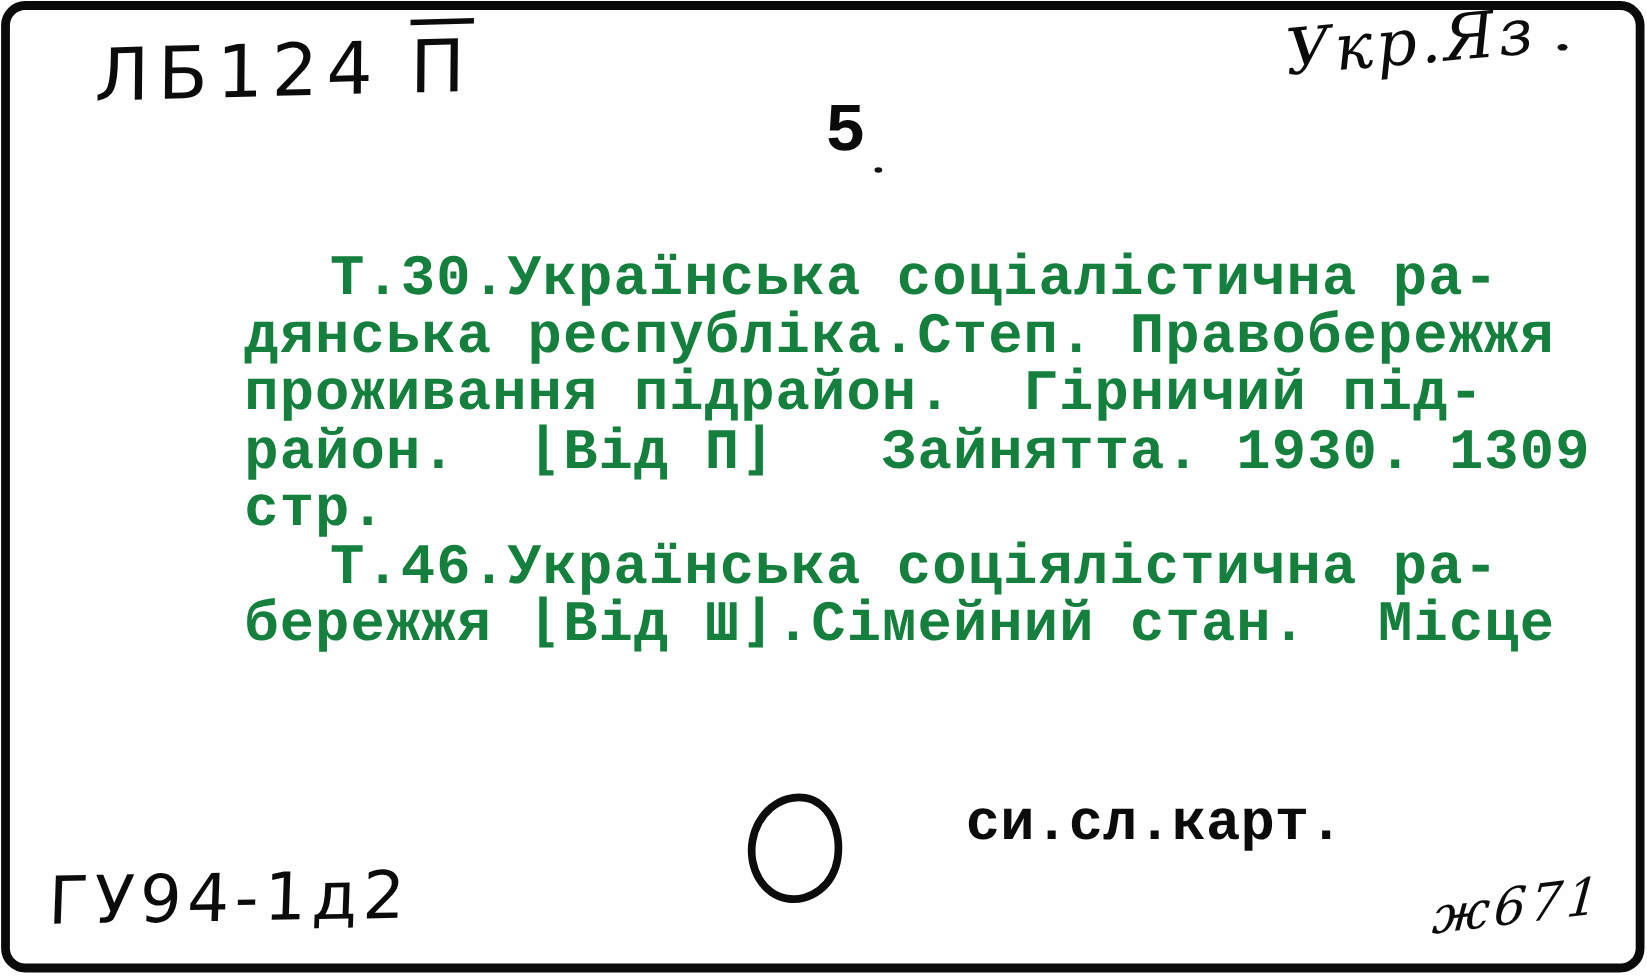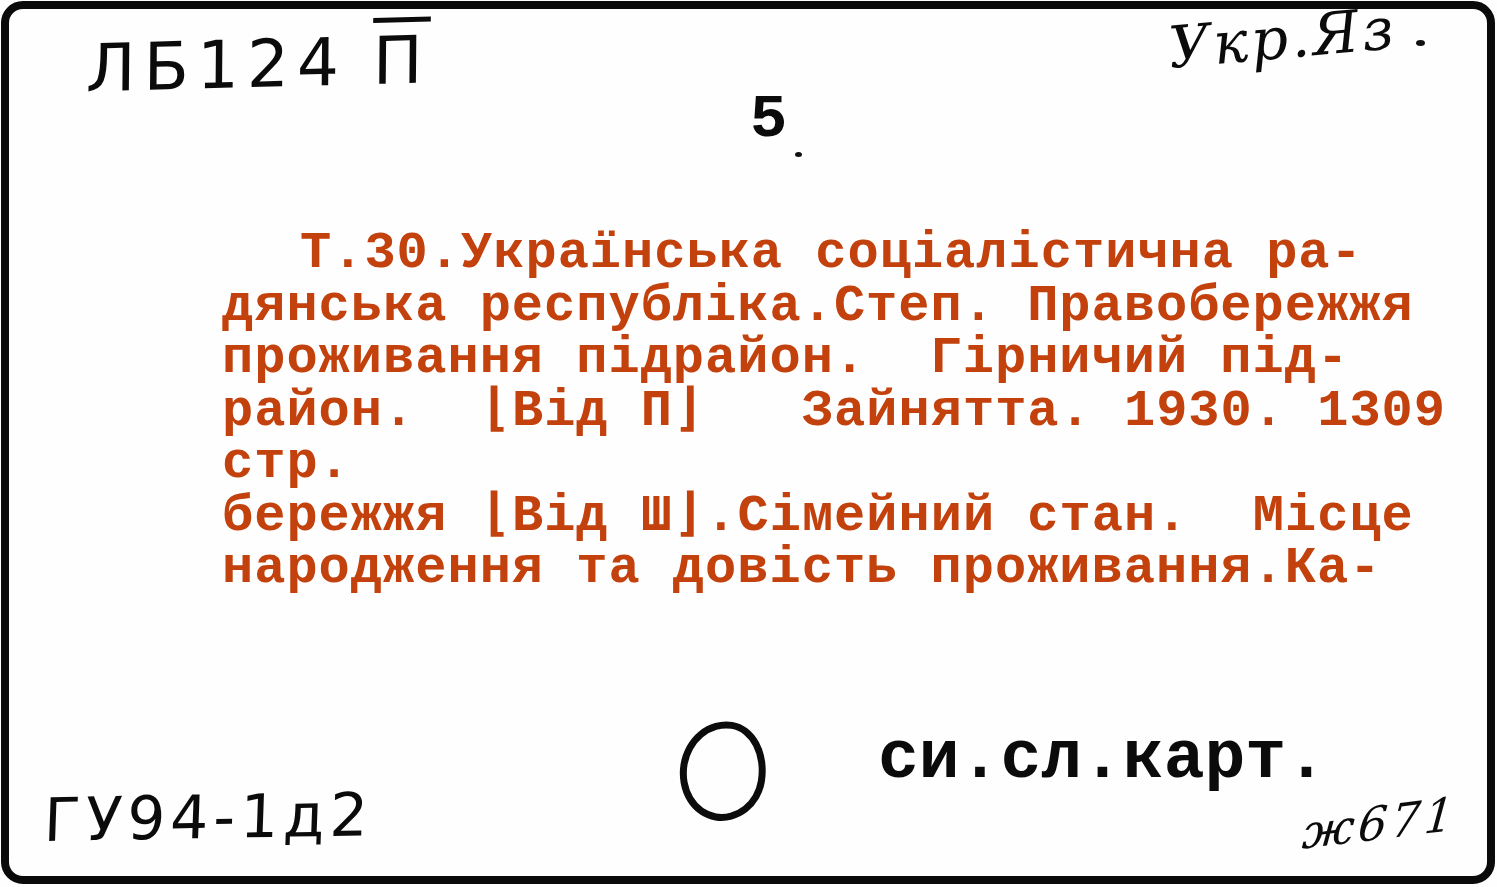--- a/index.html
+++ b/index.html
@@ -60,31 +60,31 @@
   }
   
   .text-block {
     position: absolute;
     left: 222px; top: 228px;
     font-family: "Liberation Mono", "DejaVu Sans Mono", monospace;
     font-weight: bold;
     font-size: 52px;
     line-height: 52.5px;
     letter-spacing: 1px;
-    color: #c2410c;
+    color: #15803d;
   }
   .line { white-space: pre; }
   .line.indent { text-indent: 78px; }
   
   .format-note {
     position: absolute;
     left: 878px; top: 720px;
     font-family: "Liberation Mono", "DejaVu Sans Mono", monospace;
     font-weight: bold;
-    font-size: 68px;
+    font-size: 52px;
     white-space: pre;
   }
   
   .circle-mark {
     position: absolute;
     left: 680px; top: 721px;
     width: 72px; height: 86px;
     border: 7px solid #0c0c0c;
     border-radius: 52% 48% 50% 50% / 50% 54% 46% 50%;
     transform: rotate(9deg);
@@ -133,22 +133,22 @@
 
   <div class="text-block">
     <div class="entry">
       <div class="line indent">Т.30.Українська соціалістична ра-</div>
       <div class="line">дянська республіка.Степ. Правобережжя</div>
       <div class="line">проживання підрайон.  Гірничий під-</div>
       <div class="line">район.  ⌊Від П⌋   Зайнятта. 1930. 1309</div>
       <div class="line">стр.</div>
     </div>
     <div class="entry">
+      <div class="line indent">Т.46.Українська соціялістична ра-</div>
       <div class="line">бережжя ⌊Від Ш⌋.Сімейний стан.  Місце</div>
-      <div class="line">народження та довість проживання.Ка-</div>
     </div>
   </div>
 
   <div class="circle-mark"></div>
 
   <div class="format-note">си.сл.карт.</div>
 
   <div class="bottom-left-note">ГУ94-1д2</div>
 
   <div class="bottom-right-note">ж671</div>

